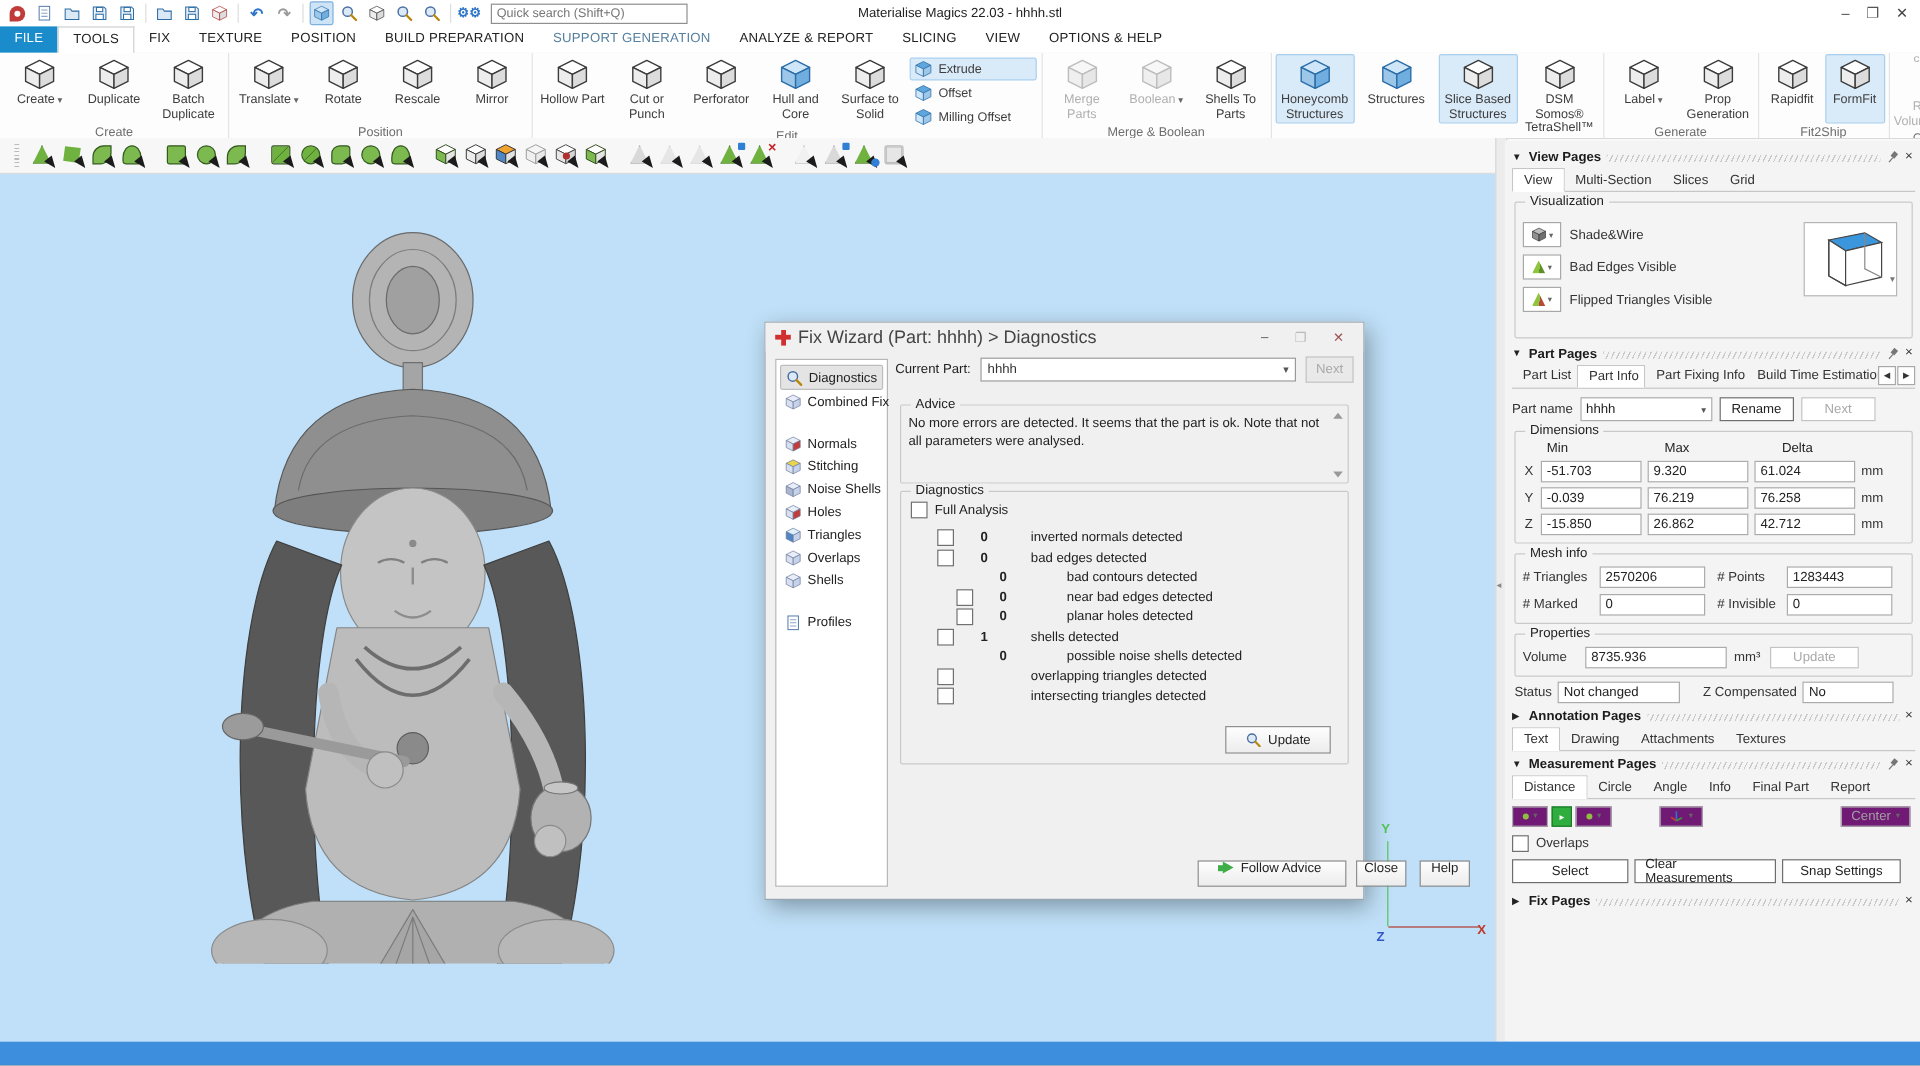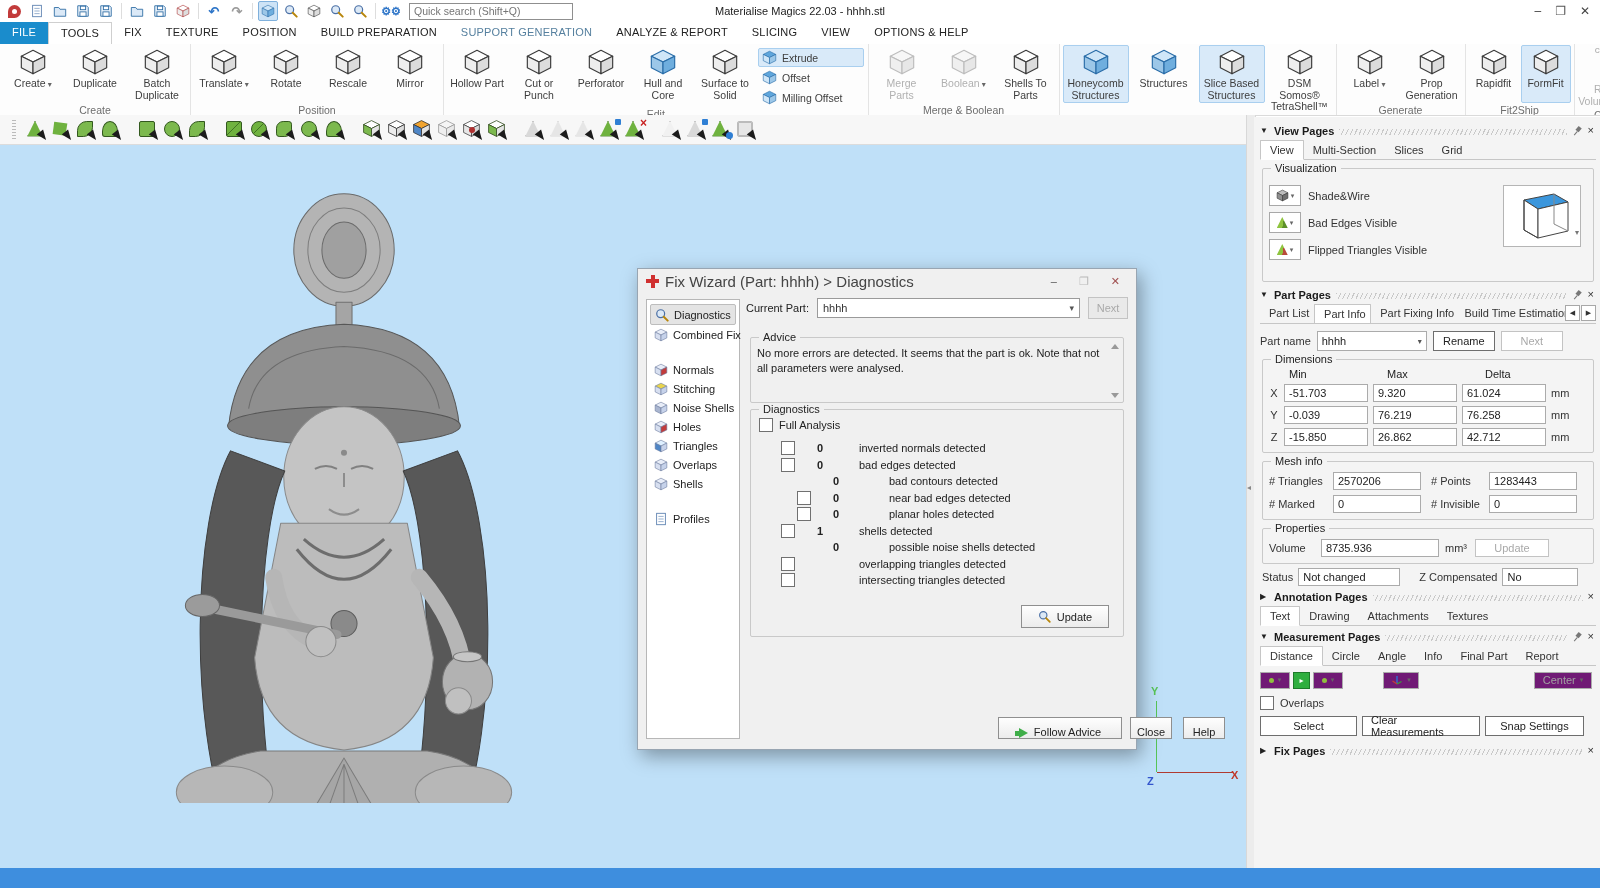--- a/index.html
+++ b/index.html
@@ -162,21 +162,21 @@
   .drow .cbx{margin-right:4px}
   .drow.nocb .cbx{visibility:hidden}
   .drow .mark{width:18px;text-align:center;font-weight:bold;font-size:13px;color:#259b34;line-height:1}
   .drow.dot .mark{color:#2a46c8;font-size:13px}
   .drow .cnt{width:16px;font-weight:bold;color:#222}
   .drow .lsp{width:26px}
   .drow.ind .lsp{width:40px}
   .updbtn{position:absolute;right:14px;bottom:8px;width:86px;height:21px;border:1px solid #8f8f8f;background:linear-gradient(#fefefe,#ececec);display:flex;align-items:center;justify-content:center;gap:6px;color:#222}
   .mag{width:13px;height:13px}
   .dlg-foot{position:absolute;left:0;right:0;bottom:0;height:24px}
-  .dbtn{position:absolute;height:22px;border:1px solid #8f8f8f;background:linear-gradient(#fefefe,#ececec);display:flex;align-items:flex-end;justify-content:center;gap:6px;color:#222;box-sizing:border-box}
+  .dbtn{position:absolute;height:22px;border:1px solid #8f8f8f;background:linear-gradient(#fefefe,#ececec);display:flex;align-items:flex-start;justify-content:center;gap:6px;color:#222;box-sizing:border-box}
   .garrow{width:0;height:0;border-top:5px solid transparent;border-bottom:5px solid transparent;border-left:9px solid #3fae49;position:relative}
   .garrow::before{content:"";position:absolute;left:-13px;top:-2.5px;width:5px;height:5px;background:#3fae49}
   
   .vrow{display:flex;align-items:center;gap:7px;margin-top:6px}
   .vbtn{width:30px;height:19px;border:1px solid #a8a8a8;background:#fff;display:flex;align-items:center;justify-content:center;gap:2px}
   .vbtn::after{content:"▾";font-size:7px;color:#666}
   .vtri{width:11px;height:11px;clip-path:polygon(50% 0,100% 100%,0 100%);background:linear-gradient(100deg,#8fc43f 55%,#5c8f2a 56%)}
   .vtri.flip{background:linear-gradient(100deg,#8fc43f 55%,#b84a3a 56%)}
   .vcubew{width:13px;height:13px}
   .prevbox{position:absolute;right:12px;top:16px;width:76px;height:60px;border:1px solid #b5b5b5;background:#fff}

